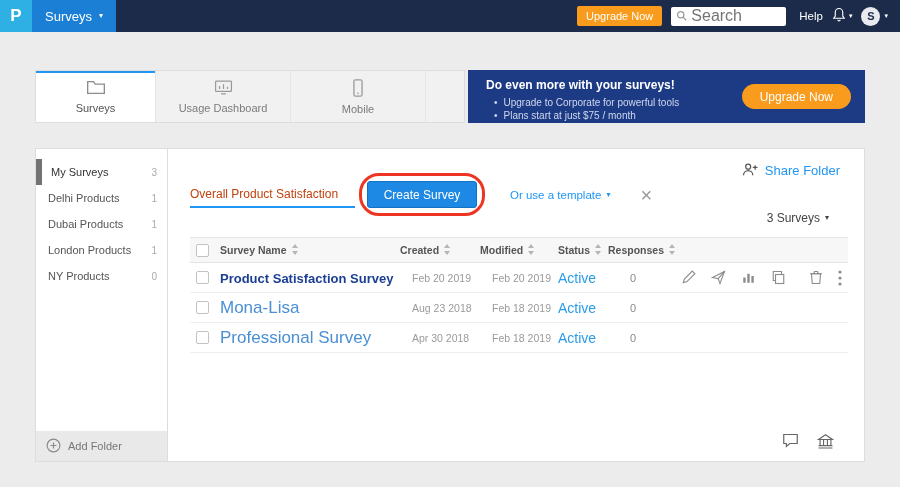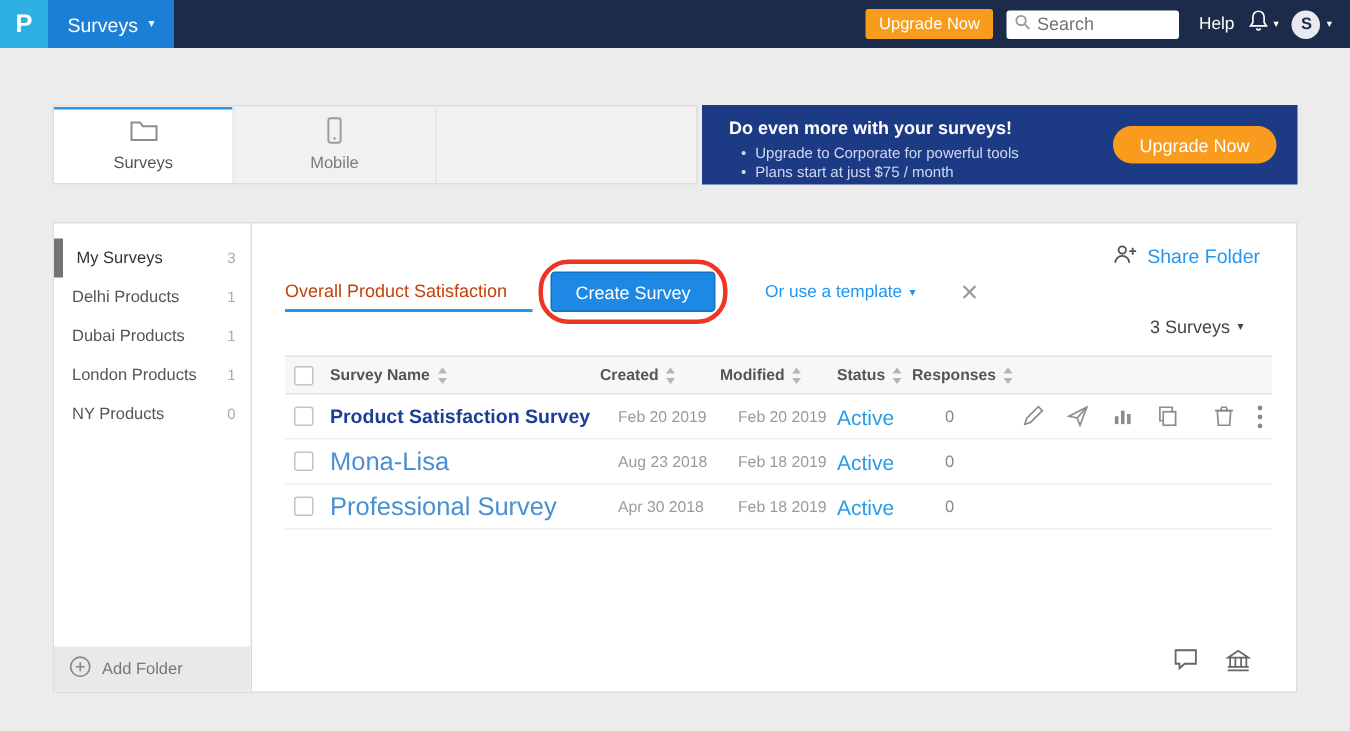--- a/index.html
+++ b/index.html
@@ -12,21 +12,21 @@
   #logo { width:32px; height:32px; background:#2eb0e4; color:#fff; font-weight:bold;
     font-size:17px; display:flex; align-items:center; justify-content:center; }
   #product-menu { height:32px; background:#1a7fd5; color:#fff; font-size:13px;
     display:flex; align-items:center; padding:0 13px; gap:7px; cursor:pointer; }
   .caret { font-size:8px; line-height:1; }
   #topbar-right { margin-left:auto; display:flex; align-items:center; gap:9px; padding-right:12px; }
   #upgrade-top { background:#f99b1c; color:#fff; font-size:11px; border:none;
     padding:4px 9px; border-radius:2px; cursor:pointer; font-family:inherit; }
   #search-box { width:115px; height:19px; background:#fff; border-radius:2px;
     display:flex; align-items:center; padding:0 5px; gap:4px; }
-  #search-box input { border:none; outline:none; width:88px; font-size:12px;
+  #search-box input { border:none; outline:none; width:88px; font-size:16px;
     font-family:inherit; color:#555; background:transparent; }
   #help-link { color:#fff; font-size:11.5px; margin-left:4px; cursor:pointer; }
   .top-caret { color:#fff; font-size:7px; }
   #bell-wrap { display:flex; align-items:center; gap:3px; cursor:pointer; }
   #avatar-wrap { display:flex; align-items:center; gap:4px; cursor:pointer; }
   #avatar { width:19px; height:19px; border-radius:50%; background:#e8eaf0;
     color:#1c2b4a; font-size:11px; font-weight:bold; display:flex;
     align-items:center; justify-content:center; }
 
   
@@ -81,21 +81,21 @@
 
   #surveys-count { position:absolute; top:62px; right:35px; display:flex;
     align-items:center; gap:5px; font-size:12px; color:#444; cursor:pointer; }
 
   
   #table { position:absolute; left:22px; top:88px; width:658px; }
   .trow { display:grid; grid-template-columns:30px 180px 80px 78px 50px 72px 1fr;
     align-items:center; }
   #thead { height:26px; background:#f7f7f7; border-top:1px solid #e4e4e4;
     border-bottom:1px solid #e4e4e4; font-size:10.5px; font-weight:bold; color:#555; }
-  .hcell { display:flex; align-items:center; gap:5px; cursor:pointer; }
+  .hcell { display:flex; gap:5px; cursor:pointer; }
   .sort { display:inline-block; width:7px; height:11px; position:relative; }
   .sort::before { content:""; position:absolute; top:0; left:0;
     border-left:3.5px solid transparent; border-right:3.5px solid transparent;
     border-bottom:4px solid #b5b5b5; }
   .sort::after { content:""; position:absolute; bottom:0; left:0;
     border-left:3.5px solid transparent; border-right:3.5px solid transparent;
     border-top:4px solid #b5b5b5; }
   .data-row { height:30px; border-bottom:1px solid #efefef; }
   .checkbox { width:13px; height:13px; border:1px solid #c3c3c3; border-radius:2px;
     background:#fff; margin-left:6px; cursor:pointer; }
@@ -151,20 +151,29 @@
 
 <div id="tabs">
   <div class="tab active" id="tab-surveys">
     <span>
       <svg width="20" height="17" viewBox="0 0 24 20" fill="none" stroke="#8d8d8d" stroke-width="1.6">
           <path d="M2 17V3h7l2 3h11v11H2z"></path>
         </svg>
     </span>
     <span>Surveys</span>
   </div>
+  <div class="tab" id="tab-usage">
+    <span>
+      <svg width="19" height="17" viewBox="0 0 24 20" fill="none" stroke="#9b9b9b" stroke-width="1.6">
+          <rect x="2" y="2" width="20" height="13" rx="1"></rect>
+          <path d="M7 12V8M12 12V6M17 12V9M9 18h6"></path>
+        </svg>
+    </span>
+    <span>Usage Dashboard</span>
+  </div>
   <div class="tab" id="tab-mobile">
     <span>
       <svg width="12" height="18" viewBox="0 0 14 22" fill="none" stroke="#9b9b9b" stroke-width="1.6">
           <rect x="2" y="1" width="10" height="20" rx="2"></rect>
           <circle cx="7" cy="17.5" r="1" fill="#9b9b9b" stroke="none"></circle>
         </svg>
     </span>
     <span>Mobile</span>
   </div>
   <div class="tab" id="tab-filler"></div>

